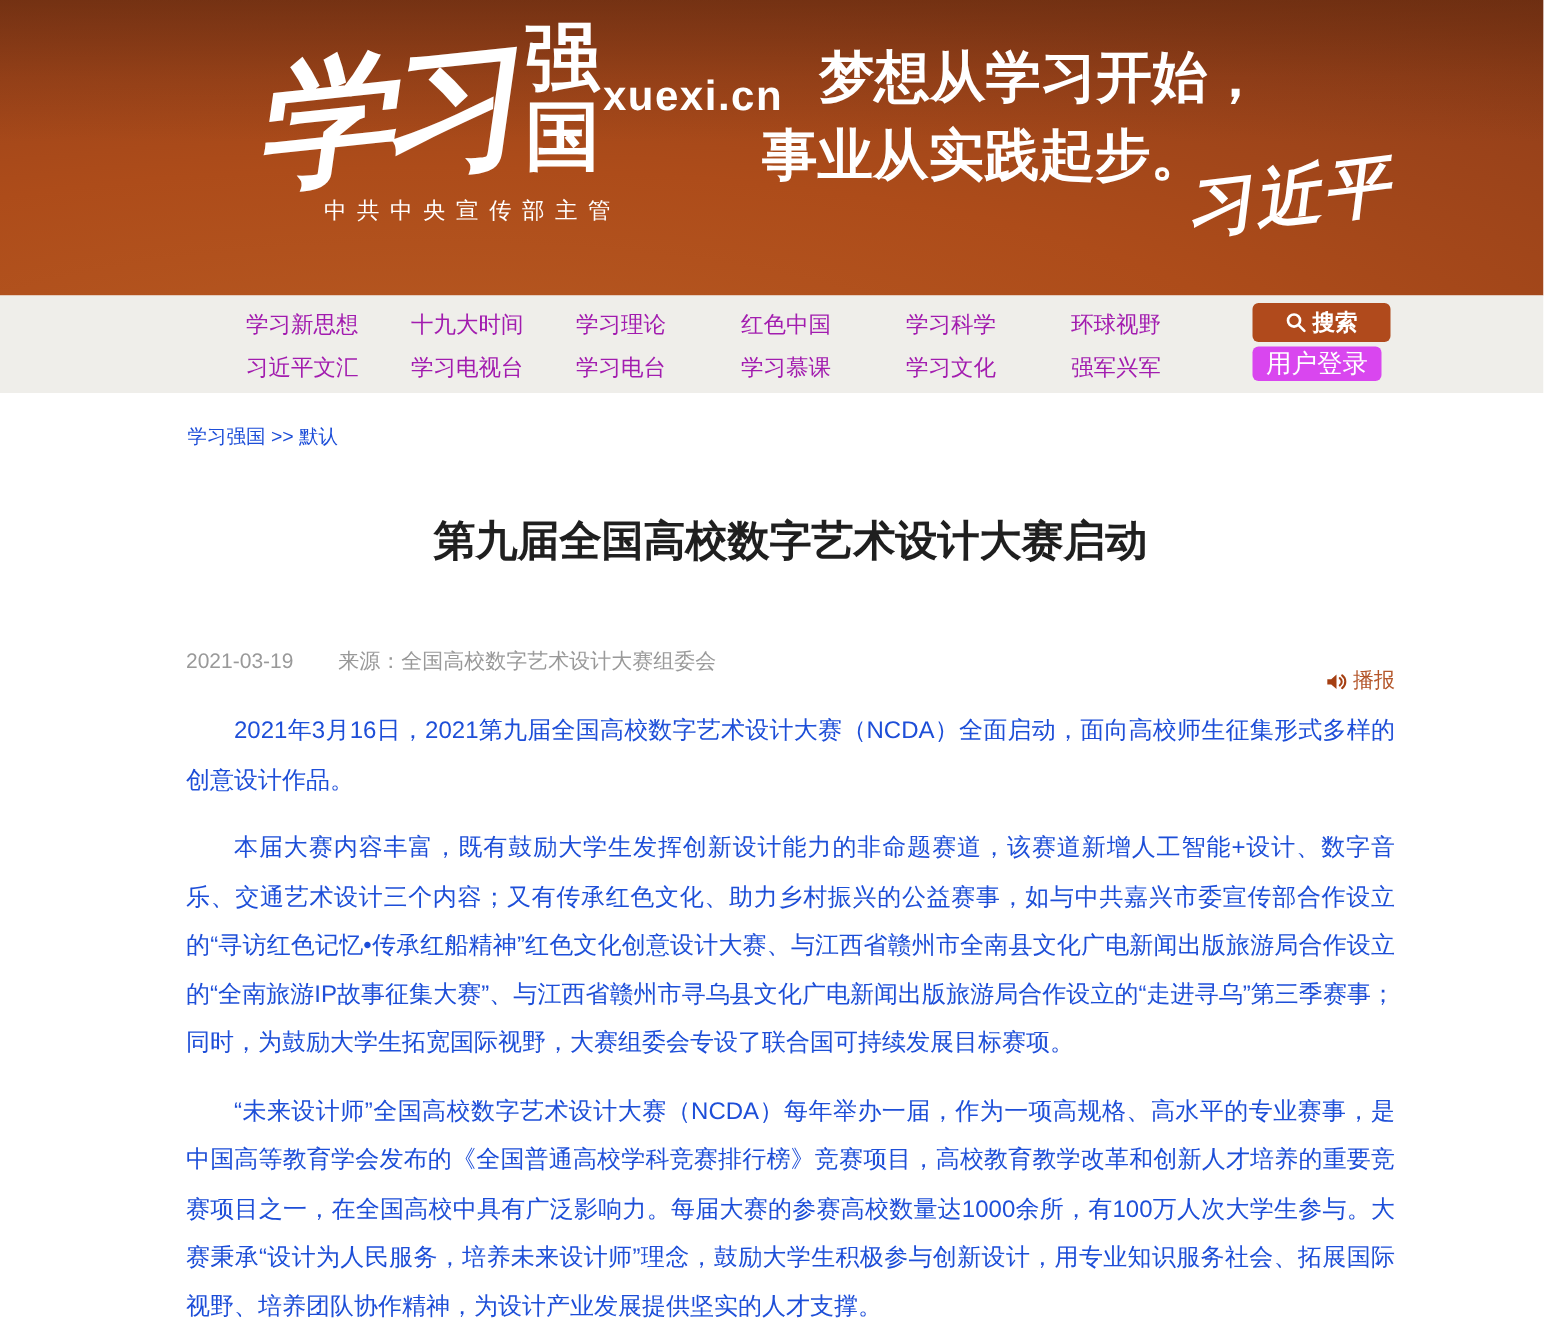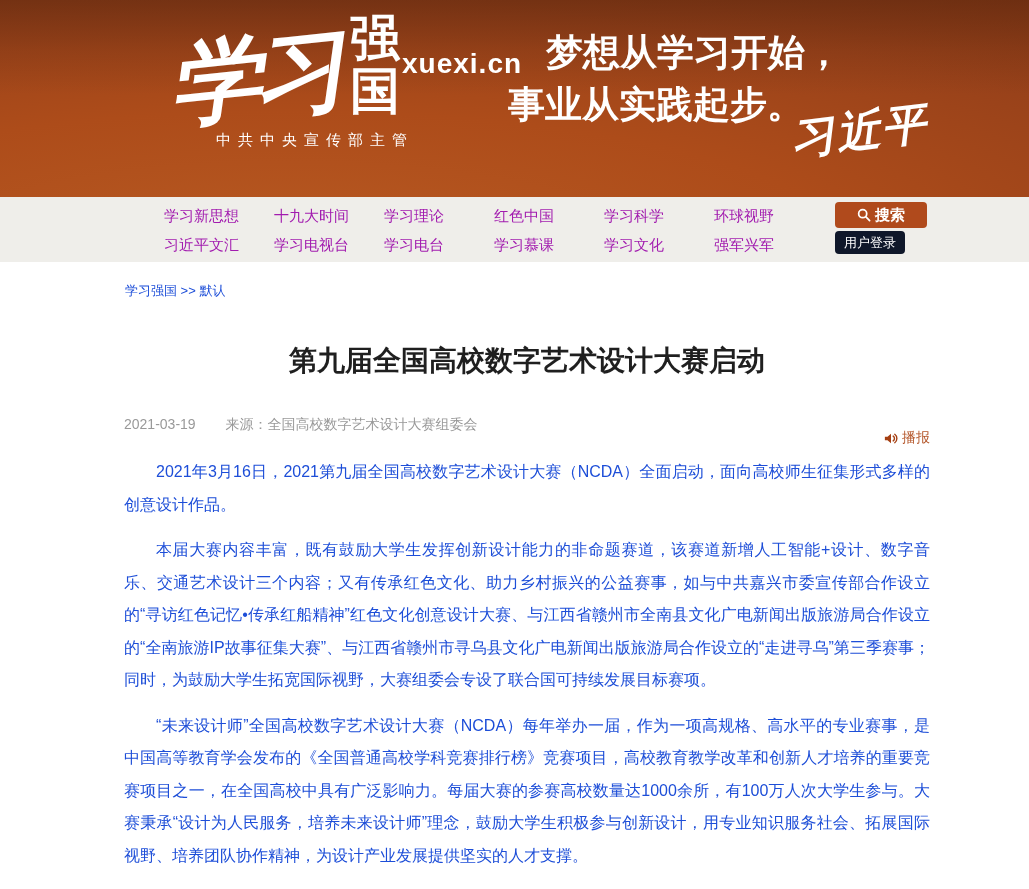--- a/index.html
+++ b/index.html
@@ -50,31 +50,31 @@
   .nav-item { font-size:15px; color:#a21caf; text-decoration:none; cursor:pointer; white-space:nowrap; }
   .search-button {
     position:absolute; left:835px; top:5px; height:26px;
     background:#b04a1c; color:#fff; border:none; border-radius:4px;
     font-size:15px; font-weight:bold; padding:0 22px;
     display:flex; align-items:center; gap:4px; cursor:pointer;
     font-family:inherit;
   }
   .login-button {
     position:absolute; left:835px; top:34px; height:23px;
-    background:#0f172a; color:#fff; border:none; border-radius:4px;
-    font-size:13px; padding:0 9px; cursor:pointer; font-family:inherit;
+    background:#d946ef; color:#fff; border:none; border-radius:4px;
+    font-size:17px; padding:0 9px; cursor:pointer; font-family:inherit;
   }
 
   
   .breadcrumb { margin:20px 0 0 125px; font-size:13px; color:#1d4ed8; }
 
   
   .article { width:806px; margin:42px 0 0 124px; }
   .article-title { font-size:28px; font-weight:bold; color:#1f1f1f; text-align:center; }
-  .article-meta { position:relative; margin-top:36px; font-size:14px; color:#999; }
+  .article-meta { position:relative; margin-top:52px; font-size:14px; color:#999; }
   .meta-source { margin-left:26px; }
   .broadcast-link {
     position:absolute; right:0; top:13px;
     display:flex; align-items:center; gap:4px;
     font-size:14px; color:#b4562a; text-decoration:none; cursor:pointer;
   }
   .article-body { margin-top:22px; }
   .article-body p {
     font-size:16px; line-height:32.5px; color:#1d4ed8;
     text-indent:2em; text-align:justify; margin-bottom:13px;

